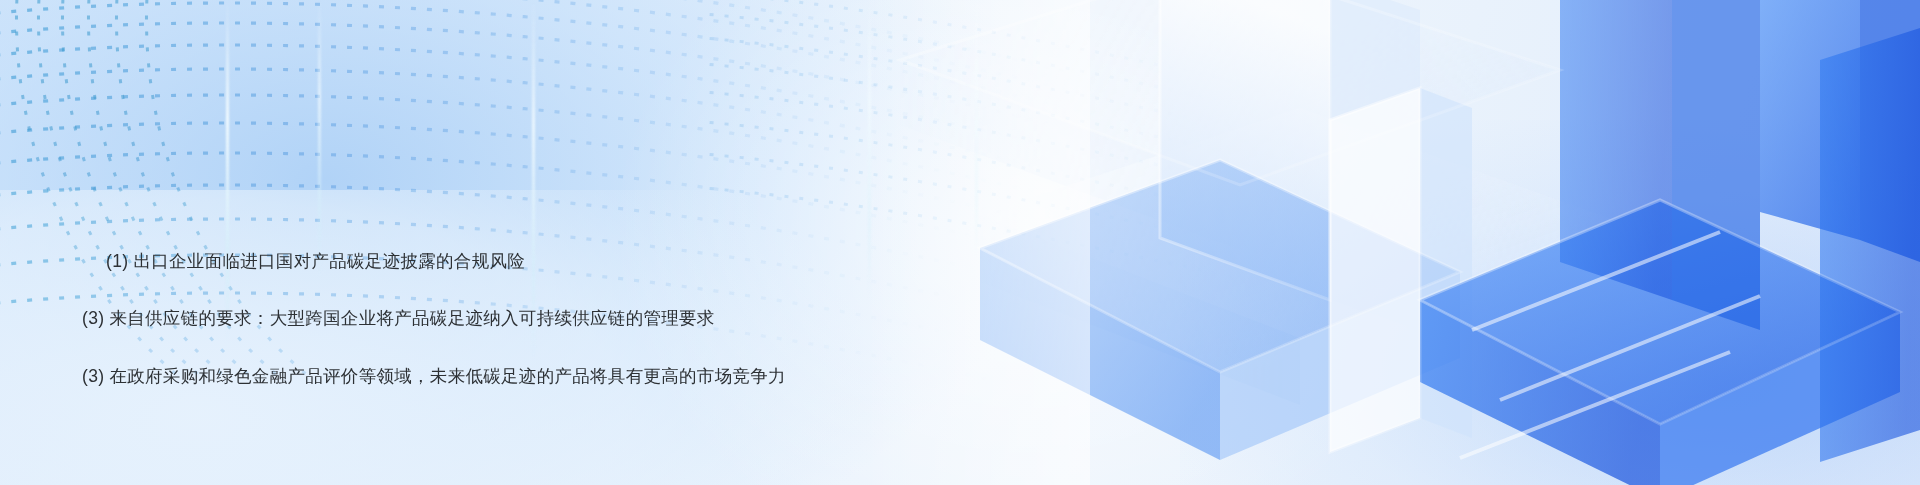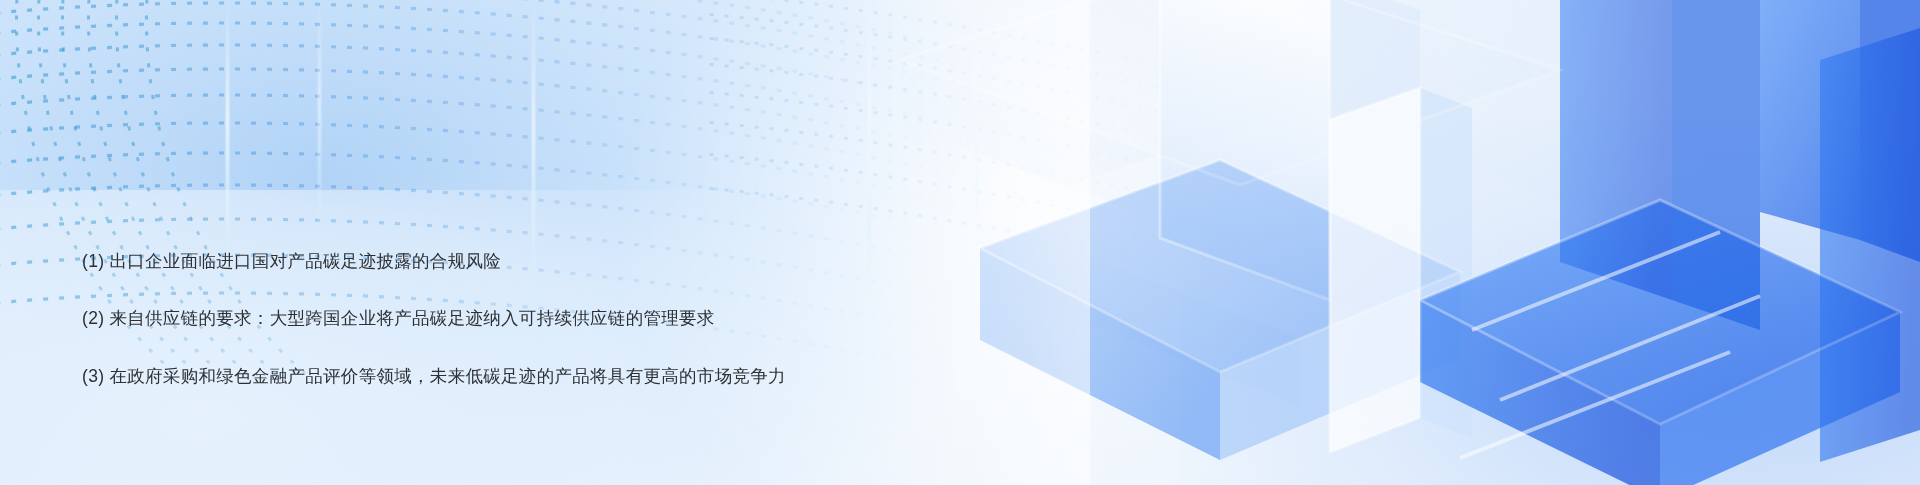--- a/index.html
+++ b/index.html
@@ -53,21 +53,21 @@
     font-size:54px;font-weight:bold;line-height:64px;
     letter-spacing:1px;color:#101010;white-space:nowrap;
   }
   #title .hl{color:#1a7cff;}
   #title .qm{color:#101010;}
   .bullet{
     position:absolute;left:82px;
     font-size:17.5px;color:#2d3135;line-height:26px;white-space:nowrap;
     letter-spacing:.3px;
   }
-  #b0{top:248px;}
+  #b0{top:248px;margin-left:24px;}
   #b1{top:305px;}
   #b2{top:363px;}
 </style>
 </head>
 <body>
 
 <div id="banner">
 
   <div class="wash wash-tl"></div>
   <div class="wash wash-bl"></div>
@@ -236,17 +236,17 @@
       </g>
 
       <rect x="0" y="0" width="230" height="485" fill="url(#gLeftFade)" opacity=".55" transform="translate(0,0)"></rect>
     </svg>
   </div>
 
   <div id="content">
 
 
     <div class="bullet" id="b0">(1) 出口企业面临进口国对产品碳足迹披露的合规风险</div>
-    <div class="bullet" id="b1">(2) 来自供应链的要求：大型跨国企业将产品碳足迹纳入可持续供应链的管理要求</div>
+    <div class="bullet" id="b1">(3) 来自供应链的要求：大型跨国企业将产品碳足迹纳入可持续供应链的管理要求</div>
     <div class="bullet" id="b2">(3) 在政府采购和绿色金融产品评价等领域，未来低碳足迹的产品将具有更高的市场竞争力</div>
 
   </div>
 </div>
 
 </body></html>

